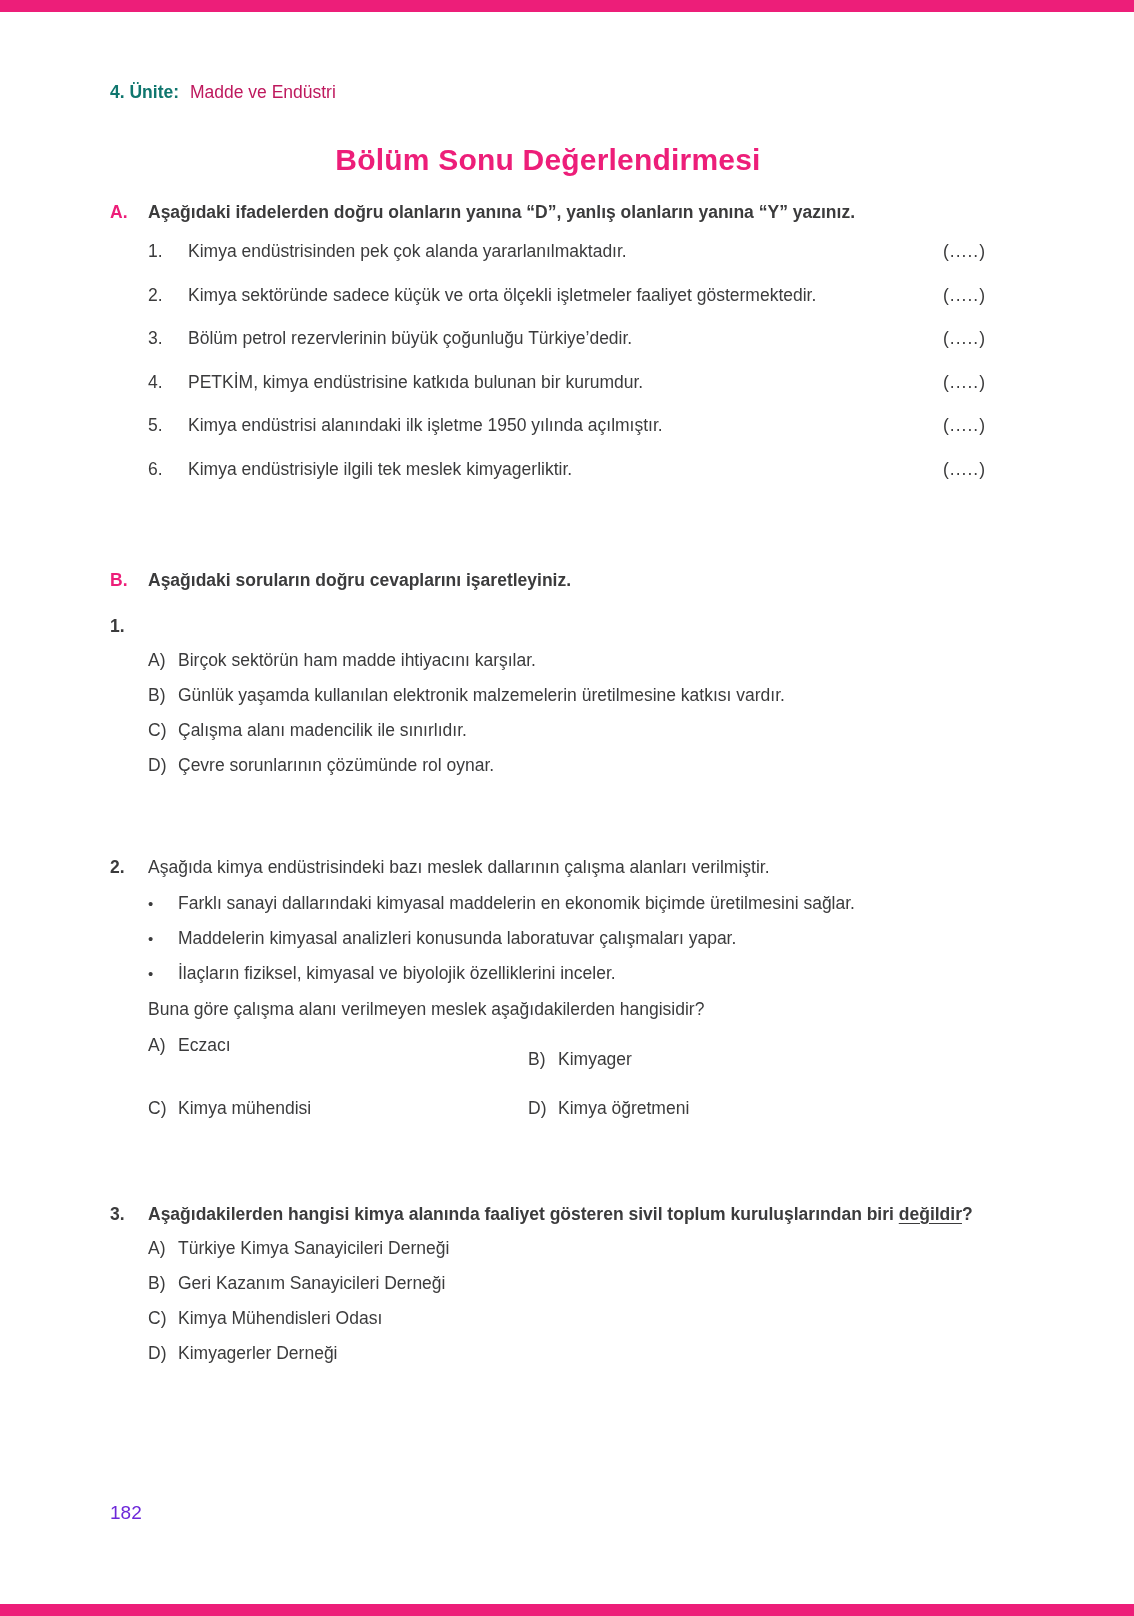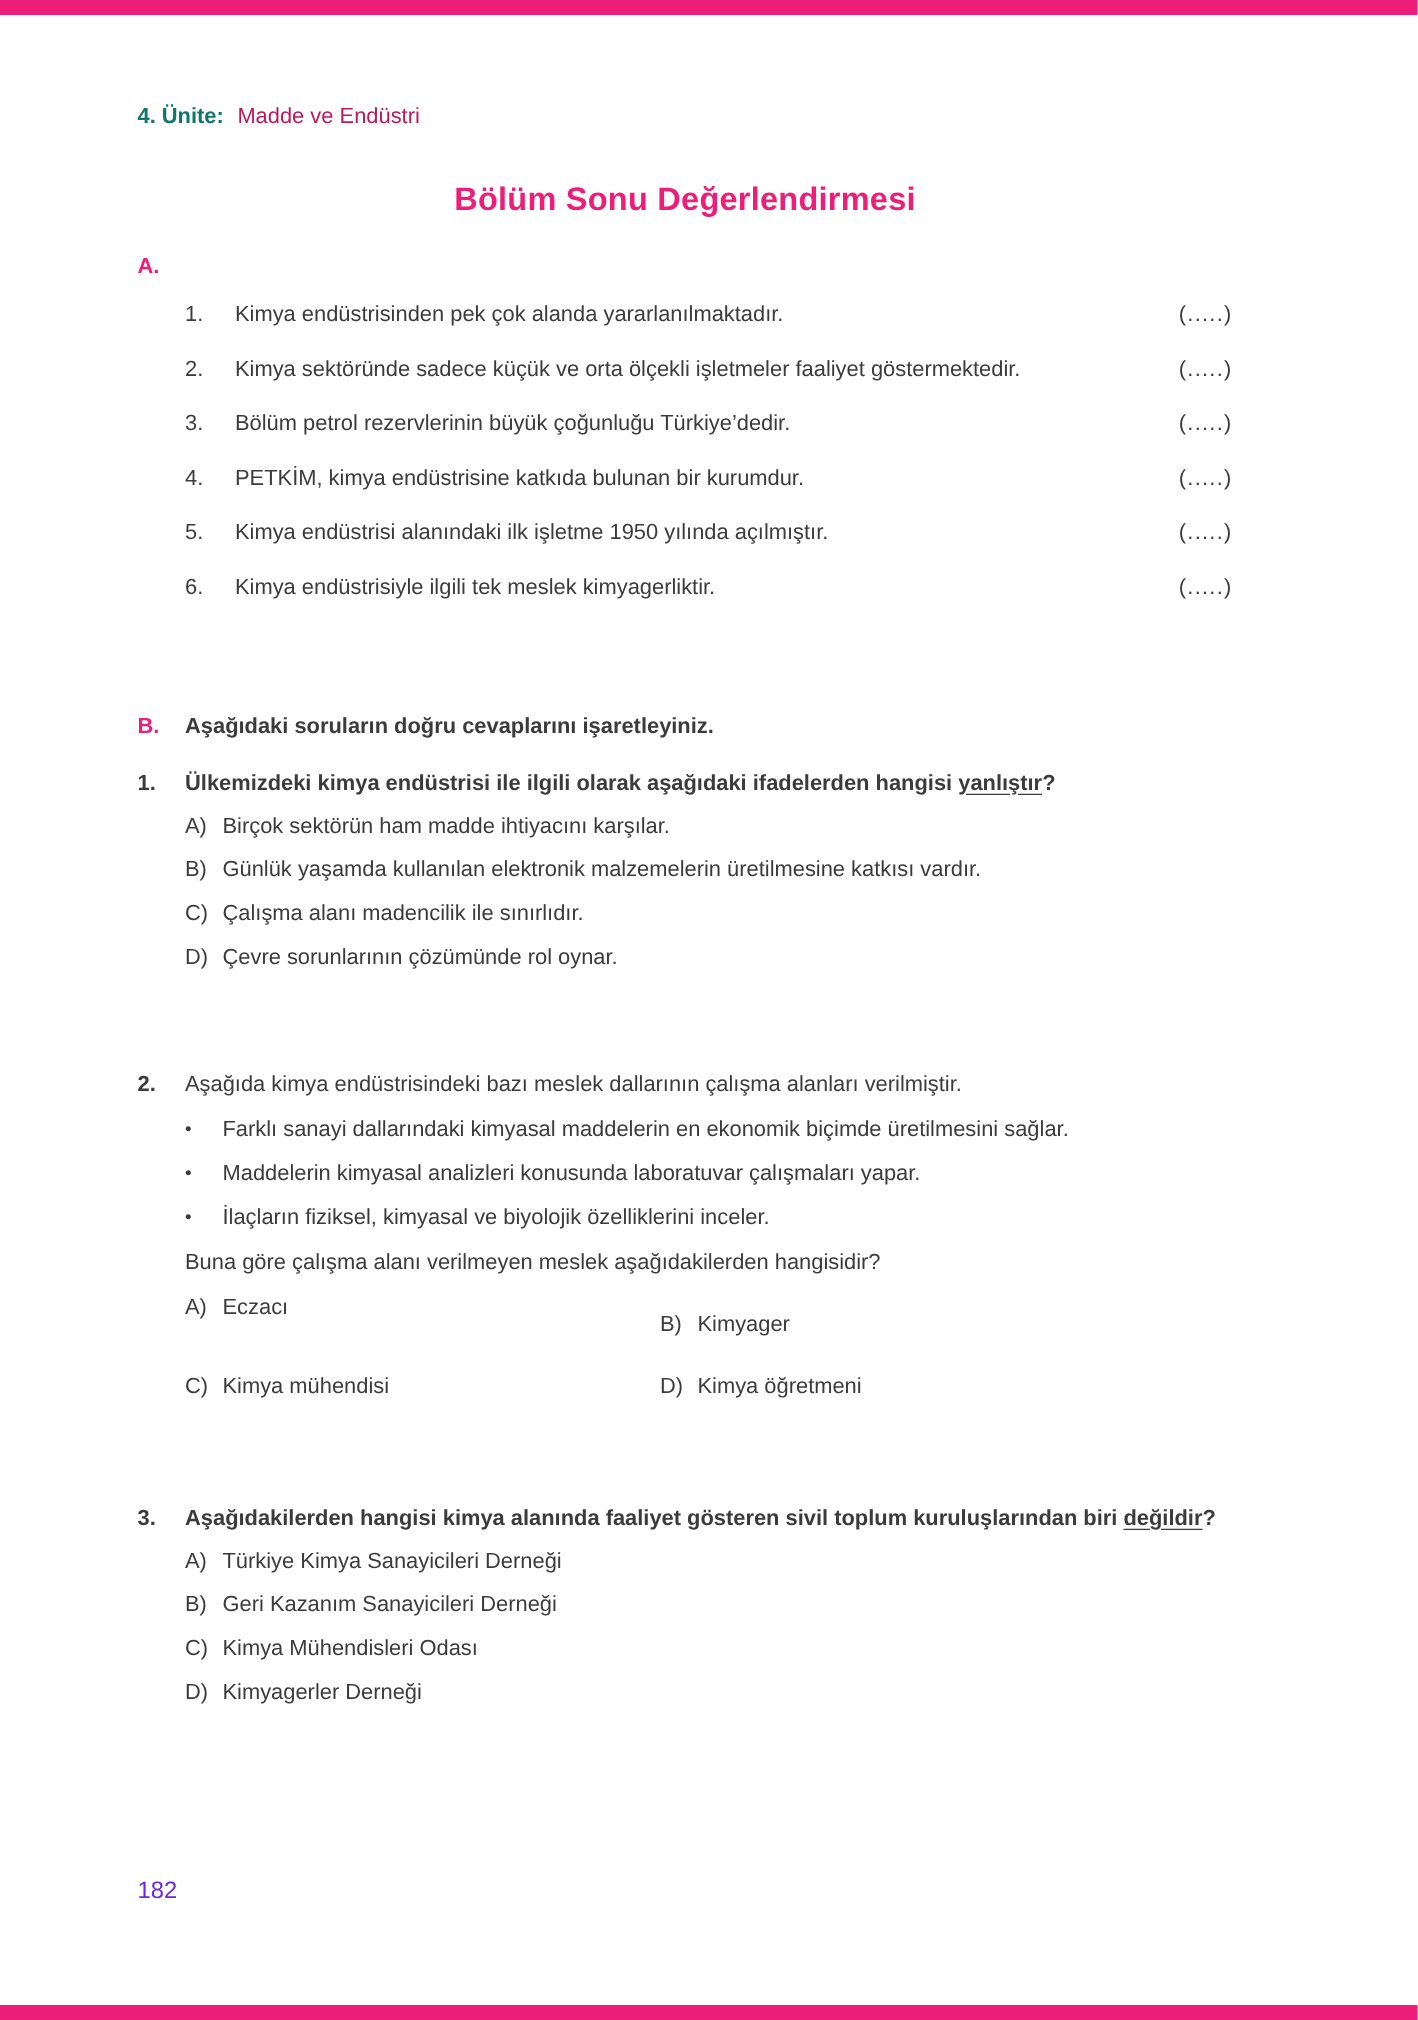--- a/index.html
+++ b/index.html
@@ -10,21 +10,21 @@
   }
   .accent-bar{position:absolute;left:0;width:1134px;height:12px;background:#ed1e79;}
   .accent-bar.top{top:0;}
   .accent-bar.bottom{bottom:0;}
   .content{position:absolute;left:110px;right:148px;top:0;}
   .unit-header{margin-top:82px;font-size:17.5px;line-height:21px;}
   .unit-label{font-weight:700;color:#0f766e;}
   .unit-title{color:#be185d;margin-left:6px;}
   .page-title{
     margin:38px 0 0 0;text-align:center;color:#ed1e79;
-    font-size:26px;line-height:37px;font-weight:700;letter-spacing:0.2px;
+    font-size:30px;line-height:37px;font-weight:700;letter-spacing:0.2px;
   }
   .sec-row{display:flex;margin-top:24px;font-size:17.5px;line-height:21px;}
   .sec-label{color:#ed1e79;font-weight:700;width:38px;flex:0 0 38px;}
   .sec-instruction{font-weight:700;color:#3b3b3c;}
   .tf-list{list-style:none;margin:18px 0 0 0;padding:0 0 0 38px;}
   .tf-item{display:flex;align-items:flex-start;font-size:17.5px;line-height:21px;margin-bottom:22.5px;}
   .tf-num{width:40px;flex:0 0 40px;}
   .tf-text{flex:1;}
   .tf-blank{margin-left:12px;white-space:nowrap;letter-spacing:1px;}
   .section-b{margin-top:90px;}
@@ -61,20 +61,21 @@
   <div class="unit-header">
     <span class="unit-label">4. Ünite:</span>
     <span class="unit-title">Madde ve Endüstri</span>
   </div>
 
   <h1 class="page-title">Bölüm Sonu Değerlendirmesi</h1>
 
   <section>
     <div class="sec-row">
       <span class="sec-label">A.</span>
+      <span class="sec-instruction">Aşağıdaki ifadelerden doğru olanların yanına “D”, yanlış olanların yanına “Y” yazınız.</span>
     </div>
     <ol class="tf-list">
       <li class="tf-item">
         <span class="tf-num">1.</span>
         <span class="tf-text">Kimya endüstrisinden pek çok alanda yararlanılmaktadır.</span>
         <span class="tf-blank">(.....)</span>
       </li>
       <li class="tf-item">
         <span class="tf-num">2.</span>
         <span class="tf-text">Kimya sektöründe sadece küçük ve orta ölçekli işletmeler faaliyet göstermektedir.</span>
@@ -105,21 +106,20 @@
 
   <section class="section-b">
     <div class="sec-row">
       <span class="sec-label">B.</span>
       <span class="sec-instruction">Aşağıdaki soruların doğru cevaplarını işaretleyiniz.</span>
     </div>
 
     <div class="question">
       <div class="q-row">
         <span class="q-num">1.</span>
-        <span class="q-stem"><span>Ülkemizdeki kimya endüstrisi ile ilgili olarak aşağıdaki ifadelerden hangisi </span><span class="u">yanlıştır</span><span>?</span></span>
       </div>
       <ul class="opt-list">
         <li class="opt">
           <span class="opt-letter">A)</span>
           <span class="opt-text">Birçok sektörün ham madde ihtiyacını karşılar.</span>
         </li>
         <li class="opt">
           <span class="opt-letter">B)</span>
           <span class="opt-text">Günlük yaşamda kullanılan elektronik malzemelerin üretilmesine katkısı vardır.</span>
         </li>

